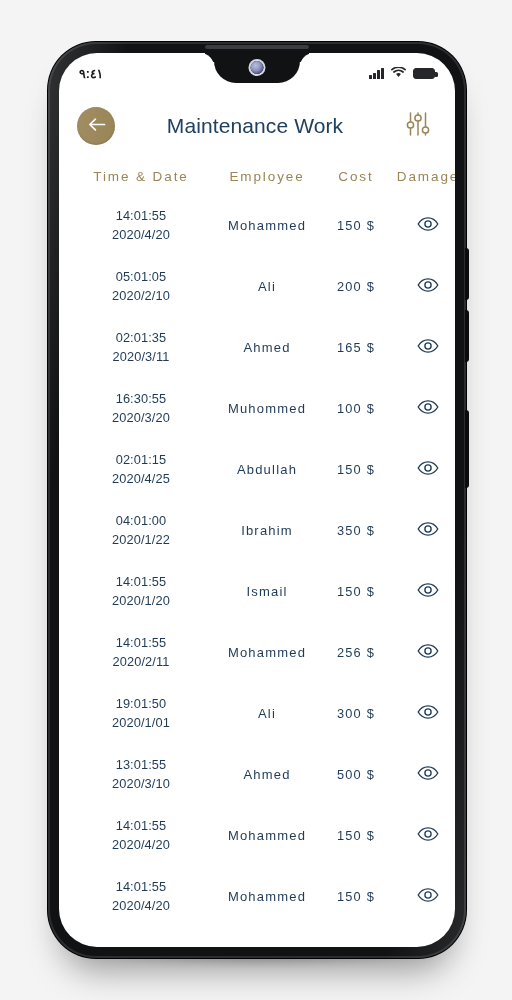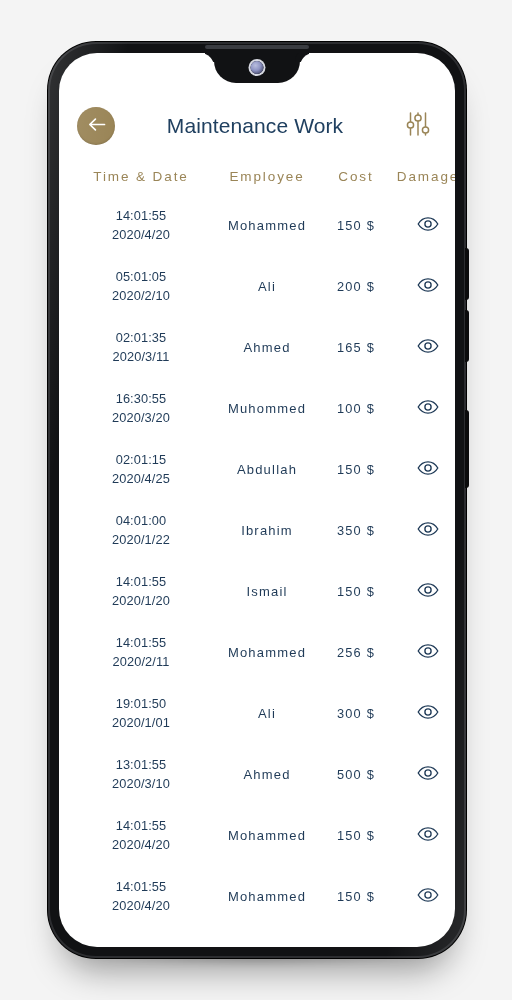--- a/index.html
+++ b/index.html
@@ -291,20 +291,39 @@
   <div class="side-btn" id="btn-power"></div>
 
   <div id="earpiece"></div>
 
   <div id="screen">
 
     <div id="notch">
       <div id="front-camera"></div>
     </div>
 
+    <div id="status-bar">
+      <div id="status-time">٩:٤١</div>
+      <div id="status-icons">
+        <span class="signal-bars">
+          <i></i>
+            <i></i>
+            <i></i>
+            <i></i>
+        </span>
+        <span>
+          <svg width="15" height="11" viewBox="0 0 15 11" aria-hidden="true">
+            <path d="M7.5 9.9 L5.1 7.1 a3.6 3.6 0 0 1 4.8 0 Z" fill="#26272b"></path>
+            <path d="M2.9 5.0 a7.1 7.1 0 0 1 9.2 0" stroke="#26272b" stroke-width="1.7" fill="none" stroke-linecap="round"></path>
+            <path d="M0.9 2.6 a10.4 10.4 0 0 1 13.2 0" stroke="#26272b" stroke-width="1.7" fill="none" stroke-linecap="round"></path>
+          </svg>
+        </span>
+        <span class="battery-icon"></span>
+      </div>
+    </div>
 
     <div id="app-bar">
       <div id="back-button">
         <span>
           <svg width="19" height="15" viewBox="0 0 19 15" aria-hidden="true">
             <path d="M17.5 7.5 H3.2 M8.4 2.2 L2.8 7.5 L8.4 12.8" stroke="#ffffff" stroke-width="1.7" fill="none" stroke-linecap="round" stroke-linejoin="round"></path>
           </svg>
         </span>
       </div>
       <div id="page-title">Maintenance Work</div>

